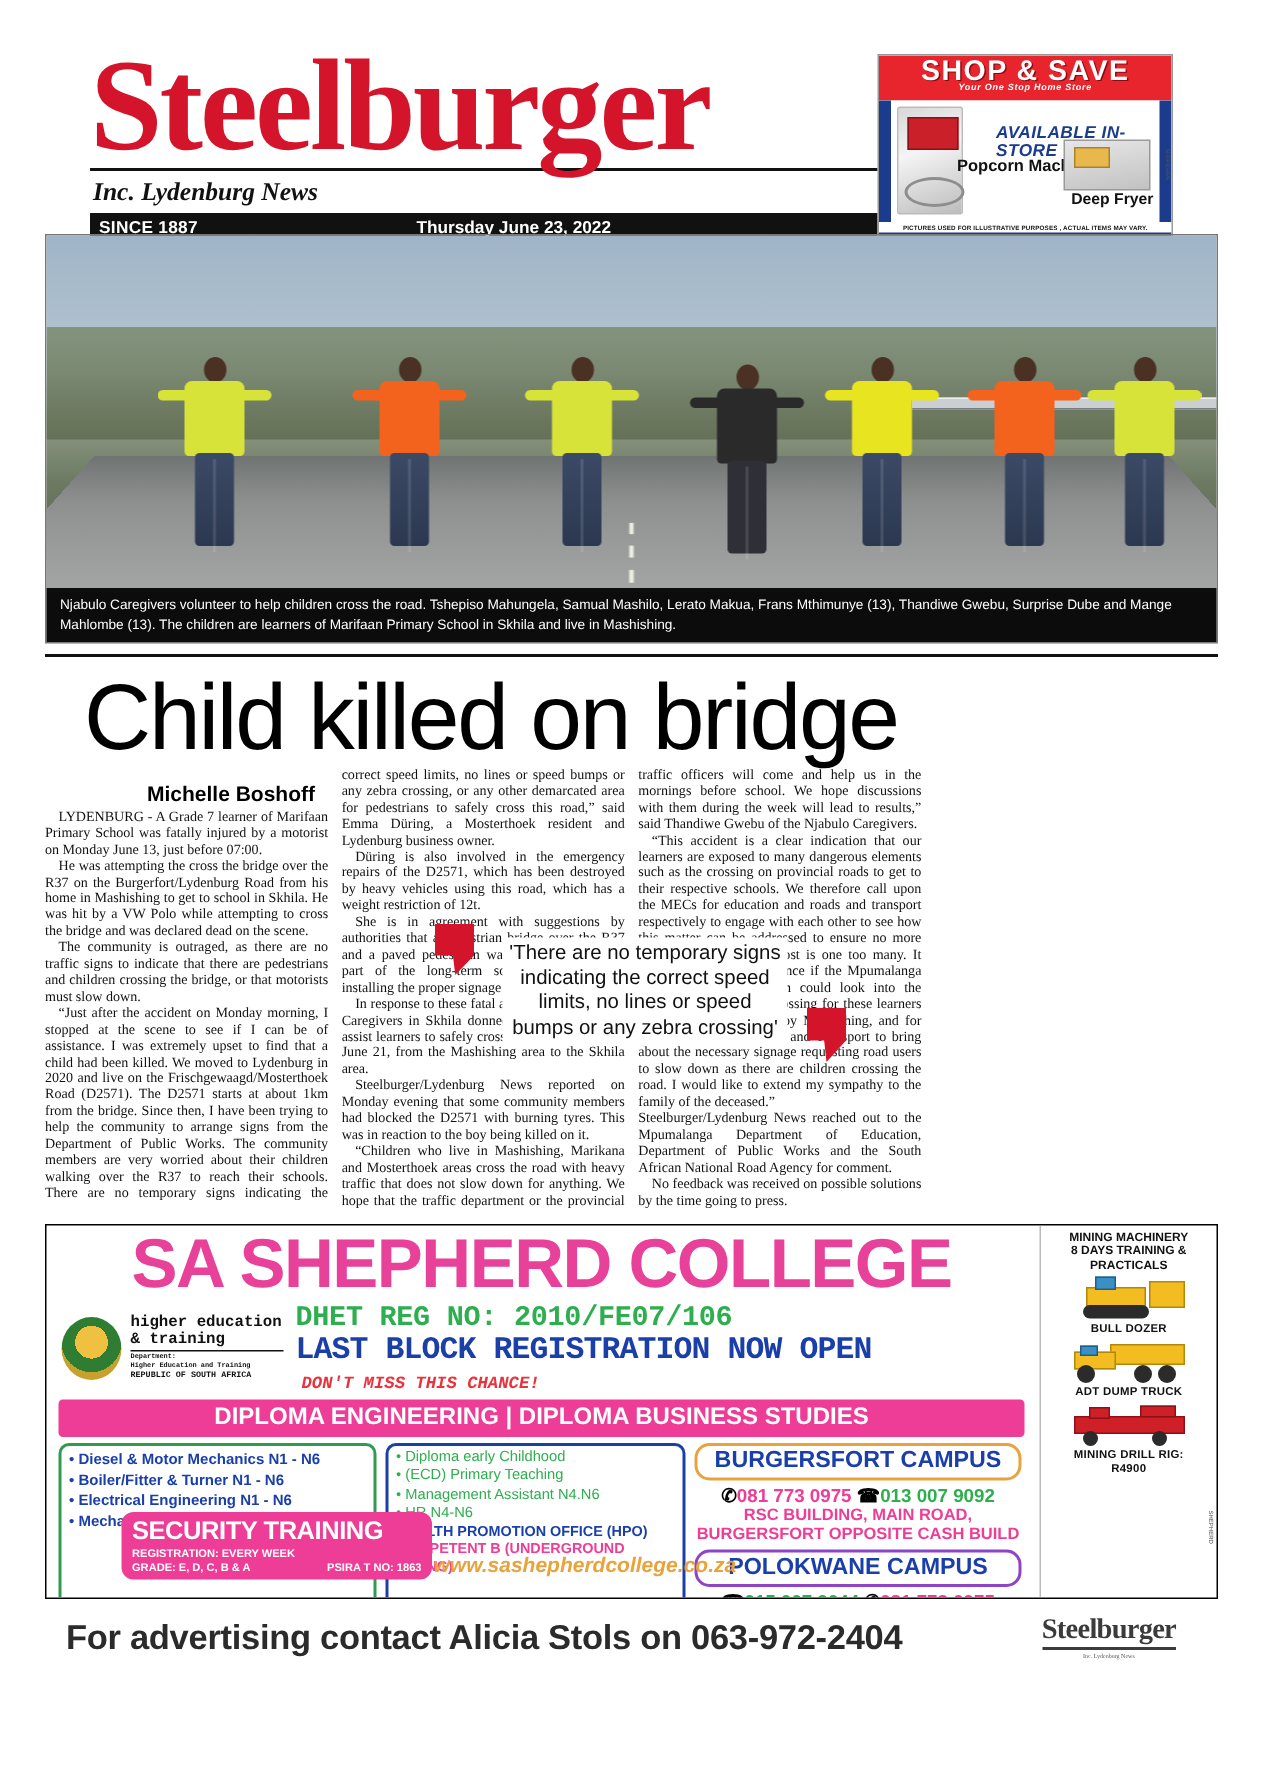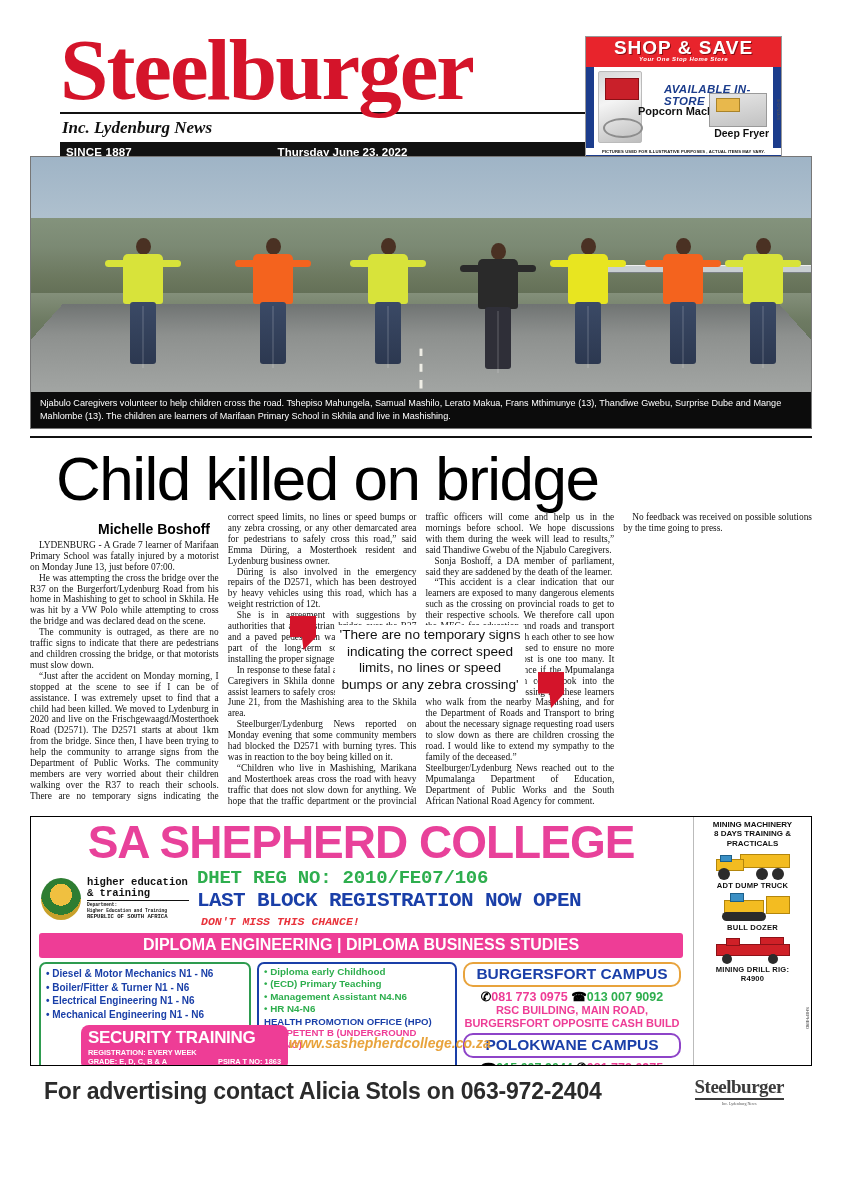--- a/index.html
+++ b/index.html
@@ -242,36 +242,36 @@
   }
   .shep-grid { display: flex; padding: 4px 8px 0; gap: 6px; width: 660px; }
   .box-green {
     border: 2px solid #2e9b4f; border-radius: 7px; padding: 3px 5px; width: 212px;
   }
   .box-green li { color: #1a3fa8; font-weight: bold; font-size: 10px; line-height: 13.6px; list-style: none; }
   .box-green li::before { content: "• "; }
   .box-blue {
     border: 2px solid #1a3fa8; border-radius: 7px; padding: 2px 5px; width: 200px;
   }
-  .box-blue li { color: #2eae4e; font-weight: bold; font-size: 9.8px; line-height: 12.4px; list-style: none; }
+  .box-blue li { color: #2eae4e; font-weight: normal; font-size: 9.8px; line-height: 12.4px; list-style: none; }
   .box-blue li::before { content: "• "; }
   .hpo1 { color: #1a3fa8; font-weight: bold; font-size: 9.6px; line-height: 11.6px; }
   .hpo2 { color: #ee3d96; font-weight: bold; font-size: 9.6px; line-height: 11.6px; }
   .box-campus { width: 218px; }
   .campus-hdr {
     border: 2px solid #e8a33c; border-radius: 10px; text-align: center;
     color: #1a3fa8; font-weight: bold; font-size: 15.5px; padding: 1px 0 2px;
   }
   .campus-hdr.purple { border-color: #8e44c8; }
   .campus-phones { text-align: center; font-weight: bold; font-size: 12.5px; padding: 2px 0 0; }
   .ph-pink { color: #ee3d96; }
   .ph-green { color: #2eae4e; }
   .campus-addr { text-align: center; color: #ee3d96; font-weight: bold; font-size: 11px; line-height: 13px; }
   .sec-box {
-    position: absolute; left: 50px; top: 208px; width: 207px;
+    position: absolute; left: 50px; top: 191px; width: 207px;
     background: #ee3d96; border-radius: 8px; color: #fff; padding: 3px 7px 4px;
   }
   .sec-t { font-size: 17px; font-weight: bold; letter-spacing: -.3px; }
   .sec-s { font-size: 7.4px; font-weight: bold; line-height: 9.4px; }
   .sec-row { display: flex; justify-content: space-between; font-size: 7.4px; font-weight: bold; gap: 40px; }
   .web {
     position: absolute; left: 258px; top: 218px;
     color: #e8a33c; font-style: italic; font-weight: bold; font-size: 14px;
   }
   .mm-col {
@@ -404,21 +404,20 @@
       <div class="byline">Michelle Boshoff</div>
       <p>LYDENBURG - A Grade 7 learner of Marifaan Primary School was fatally injured by a motorist on Monday June 13, just before 07:00.</p>
       <p>He was attempting the cross the bridge over the R37 on the Burgerfort/Lydenburg Road from his home in Mashishing to get to school in Skhila. He was hit by a VW Polo while attempting to cross the bridge and was declared dead on the scene.</p>
       <p>The community is outraged, as there are no traffic signs to indicate that there are pedestrians and children crossing the bridge, or that motorists must slow down.</p>
       <p>“Just after the accident on Monday morning, I stopped at the scene to see if I can be of assistance. I was extremely upset to find that a child had been killed. We moved to Lydenburg in 2020 and live on the Frischgewaagd/Mosterthoek Road (D2571). The D2571 starts at about 1km from the bridge. Since then, I have been trying to help the community to arrange signs from the Department of Public Works. The community members are very worried about their children walking over the R37 to reach their schools. There are no temporary signs indicating the correct speed limits, no lines or speed bumps or any zebra crossing, or any other demarcated area for pedestrians to safely cross this road,” said Emma Düring, a Mosterthoek resident and Lydenburg business owner.</p>
       <p>Düring is also involved in the emergency repairs of the D2571, which has been destroyed by heavy vehicles using this road, which has a weight restriction of 12t.</p>
       <p>She is in agreement with suggestions by authorities that a pedestrian bridge over the R37 and a paved pedestrian walking path would be part of the long-term solution, as well as installing the proper signage in the short term.</p>
       <p>In response to these fatal accidents, the Njabulo Caregivers in Skhila donned reflector jackets to assist learners to safely cross the road on Tuesday June 21, from the Mashishing area to the Skhila area.</p>
       <p>Steelburger/Lydenburg News reported on Monday evening that some community members had blocked the D2571 with burning tyres. This was in reaction to the boy being killed on it.</p>
       <p>“Children who live in Mashishing, Marikana and Mosterthoek areas cross the road with heavy traffic that does not slow down for anything. We hope that the traffic department or the provincial traffic officers will come and help us in the mornings before school. We hope discussions with them during the week will lead to results,” said Thandiwe Gwebu of the Njabulo Caregivers.</p>
-      <p>Sonja Boshoff, a DA member of parliament, said they are saddened by the death of the learner.</p>
       <p>“This accident is a clear indication that our learners are exposed to many dangerous elements such as the crossing on provincial roads to get to their respective schools. We therefore call upon the MECs for education and roads and transport respectively to engage with each other to see how this matter can be addressed to ensure no more lives are lost. One life lost is one too many. It would be of great assistance if the Mpumalanga Department of Education could look into the possibility of a proper crossing for these learners who walk from the nearby Mashishing, and for the Department of Roads and Transport to bring about the necessary signage requesting road users to slow down as there are children crossing the road. I would like to extend my sympathy to the family of the deceased.”</p>
       <p class="noind">Steelburger/Lydenburg News reached out to the Mpumalanga Department of Education, Department of Public Works and the South African National Road Agency for comment.</p>
       <p>No feedback was received on possible solutions by the time going to press.</p>
 
       <div class="qm qm-open"></div>
       <div class="pullquote">'There are no temporary signs indicating the correct speed limits, no lines or speed bumps or any zebra crossing'</div>
       <div class="qm qm-close"></div>
     </div>
   </div>
 
@@ -492,38 +491,38 @@
 
     <div class="web">www.sashepherdcollege.co.za</div>
 
     <div class="mm-col">
       <div class="mm-hdr">MINING MACHINERY</div>
       <div class="mm-hdr">8 DAYS TRAINING &amp;</div>
       <div class="mm-hdr">PRACTICALS</div>
 
       <div class="mm-item">
         <div class="veh">
+          <div class="b1" style="left:14px;top:8px;width:40px;height:13px;"></div>
+          <div class="b3" style="left:20px;top:1px;width:14px;height:9px;"></div>
+          <div class="b1" style="left:56px;top:4px;width:24px;height:18px;"></div>
+          <div class="b2" style="left:12px;top:20px;width:44px;height:9px;border-radius:5px;"></div>
+        </div>
+        <div class="mm-label">BULL DOZER</div>
+      </div>
+
+      <div class="mm-item">
+        <div class="veh">
           <div class="b1" style="left:30px;top:4px;width:50px;height:14px;"></div>
           <div class="b1" style="left:6px;top:9px;width:28px;height:12px;"></div>
           <div class="b3" style="left:10px;top:5px;width:12px;height:7px;"></div>
           <div class="b2" style="left:8px;top:18px;width:12px;height:12px;"></div>
           <div class="b2" style="left:46px;top:18px;width:12px;height:12px;"></div>
           <div class="b2" style="left:62px;top:18px;width:12px;height:12px;"></div>
         </div>
         <div class="mm-label">ADT DUMP TRUCK</div>
-      </div>
-
-      <div class="mm-item">
-        <div class="veh">
-          <div class="b1" style="left:14px;top:8px;width:40px;height:13px;"></div>
-          <div class="b3" style="left:20px;top:1px;width:14px;height:9px;"></div>
-          <div class="b1" style="left:56px;top:4px;width:24px;height:18px;"></div>
-          <div class="b2" style="left:12px;top:20px;width:44px;height:9px;border-radius:5px;"></div>
-        </div>
-        <div class="mm-label">BULL DOZER</div>
       </div>
 
 
       <div class="mm-item">
         <div class="veh red">
           <div class="b1" style="left:6px;top:10px;width:74px;height:12px;"></div>
           <div class="b1" style="left:16px;top:4px;width:14px;height:8px;"></div>
           <div class="b1" style="left:50px;top:3px;width:24px;height:8px;"></div>
           <div class="b2" style="left:12px;top:20px;width:10px;height:10px;"></div>
           <div class="b2" style="left:58px;top:20px;width:10px;height:10px;"></div>

